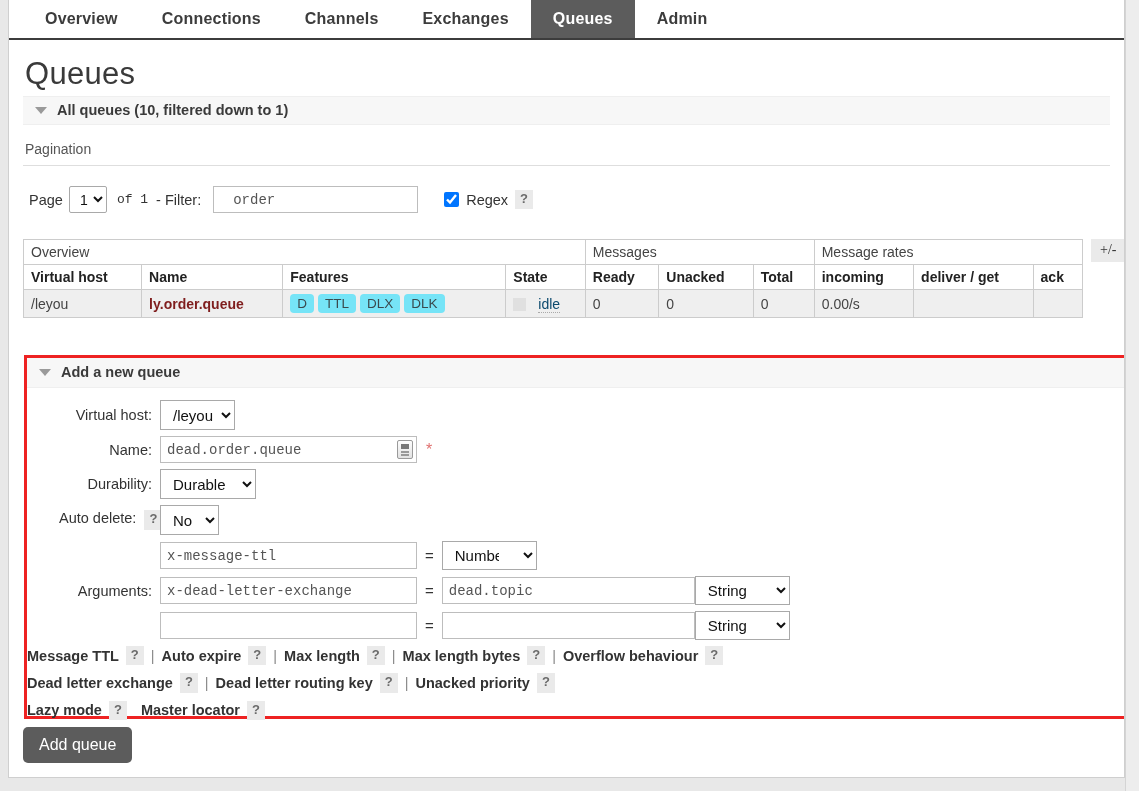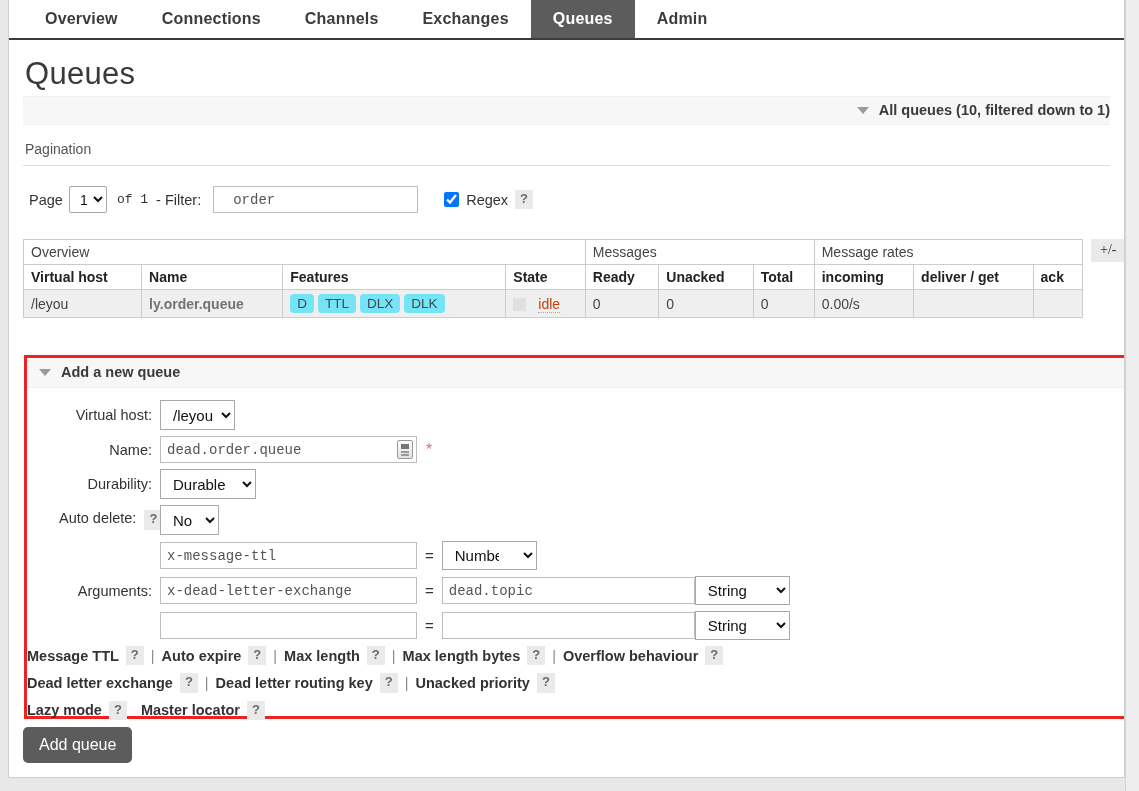--- a/index.html
+++ b/index.html
@@ -62,21 +62,21 @@
 
   .section-head {
     background: #f7f7f7;
     border-top: 1px solid #efefef;
     border-bottom: 1px solid #efefef;
     font-size: 14.5px;
     font-weight: bold;
     color: #3a3a3a;
     padding: 5px 0 6px 0;
     margin: 0 14px 0 14px;
-    display: flex; align-items: center; justify-content: flex-end;
+    display: flex; align-items: center;
   }
   .caret {
     display: inline-block;
     width: 0; height: 0;
     border-left: 6px solid transparent;
     border-right: 6px solid transparent;
     border-top: 7px solid #9a9a9a;
     margin: 0 10px 0 12px;
   }
 
@@ -151,37 +151,37 @@
   table.qtable tr.col-row th {
     font-weight: bold;
     color: #222;
     background: #fff;
   }
   table.qtable tr.data-row td {
     background: #efefef;
     color: #444;
   }
   td.num, th.num { text-align: right; }
-  .qname { font-weight: bold; color: #737373; }
+  .qname { font-weight: bold; color: #7f1d1d; }
   .feat {
     display: inline-block;
     background: #76e4f7;
     color: #3a4a4e;
     font-size: 13.5px;
     border-radius: 4px;
     padding: 2px 7px;
     margin-right: 4px;
   }
   .state-cell { white-space: nowrap; }
   .state-sq {
     display: inline-block; width: 13px; height: 13px;
     background: #e0e0e0; vertical-align: middle; margin-right: 12px;
   }
   .idle {
-    color: #c2410c;
+    color: #0c4a6e;
     border-bottom: 1px dotted #aaa;
   }
   .plusminus {
     position: absolute;
     left: 1068px; top: 0px;
     background: #eaeaea;
     color: #333;
     font-size: 14px;
     padding: 3px 9px 4px 9px;
     cursor: pointer;

